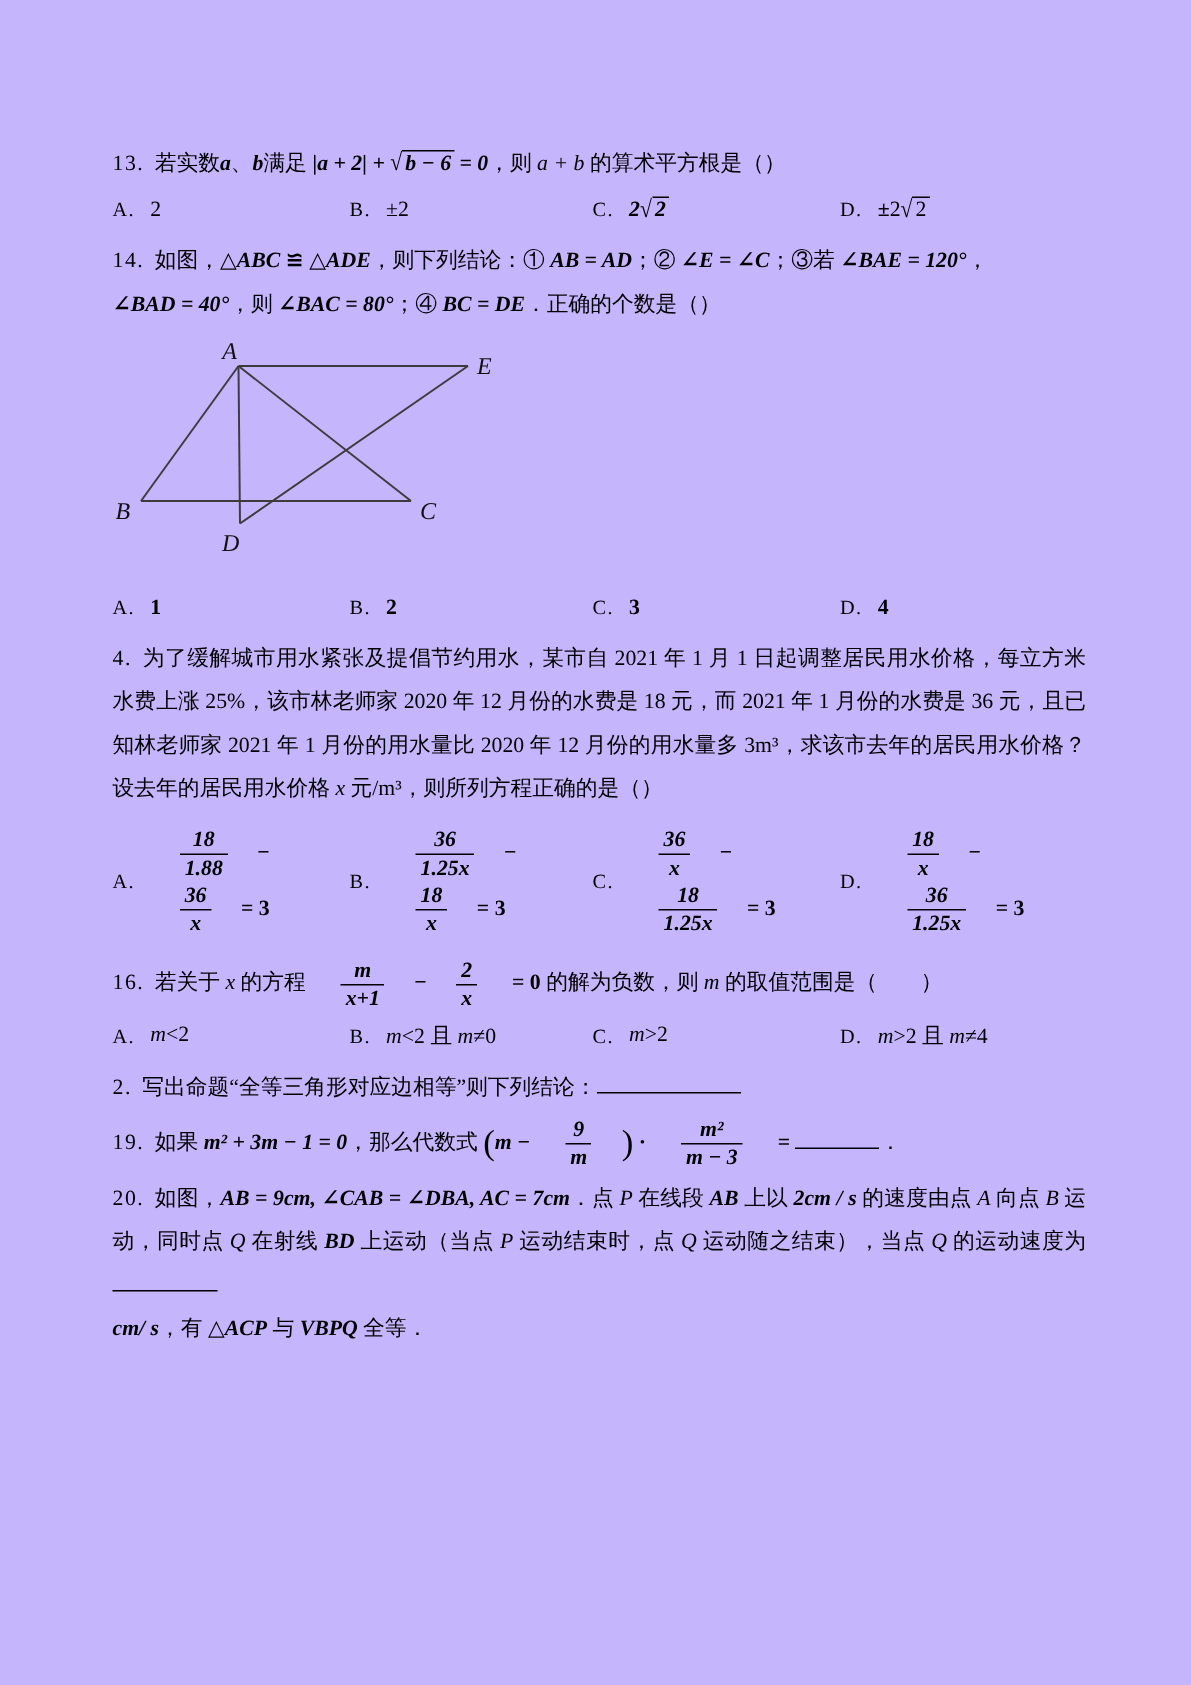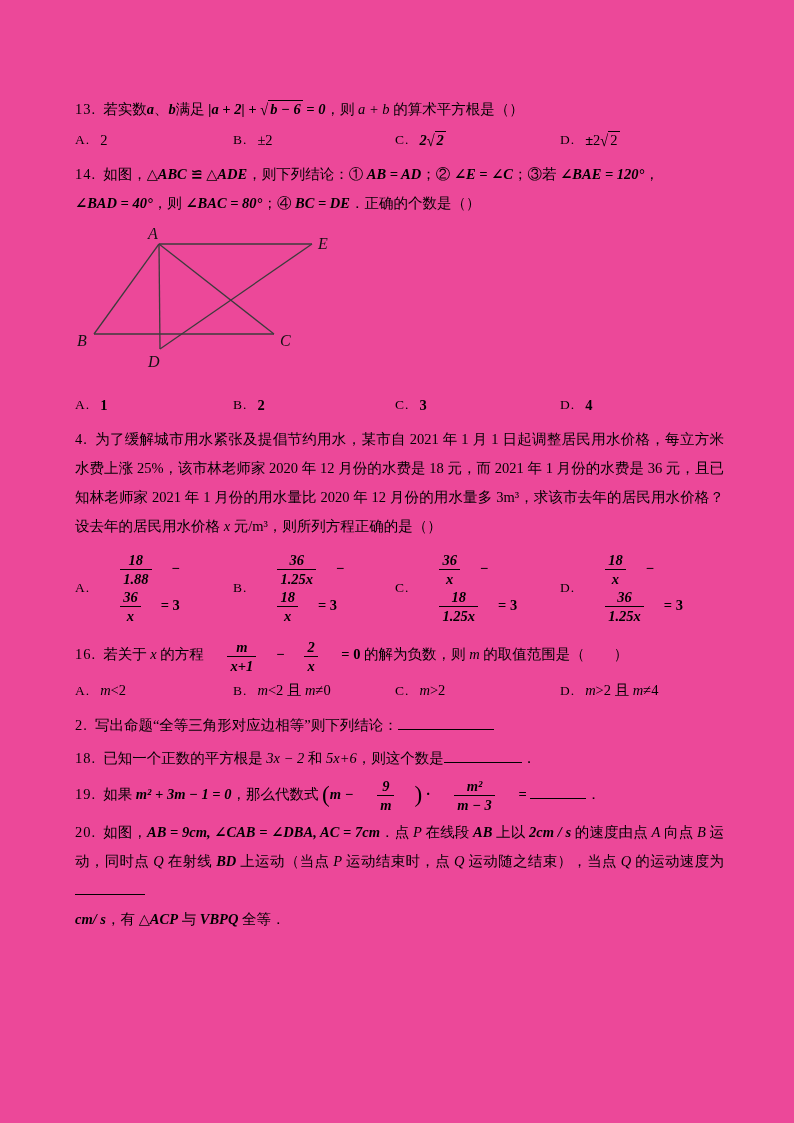--- a/index.html
+++ b/index.html
@@ -1,17 +1,17 @@
 <!DOCTYPE html>
 <html><head>
 <meta charset="utf-8">
 <style>
   html,body{margin:0;padding:0;background:#fff;}
   .page{position:relative;width:794px;min-height:1123px;box-sizing:border-box;
-        padding:95px 70px 40px 75px;background:#ec4899;color:#000;
+        padding:95px 70px 40px 75px;background:#c4b5fd;color:#000;
         font-family:"Liberation Serif","DejaVu Serif",serif;font-size:14.5px;}
   .stem{margin:0;line-height:2.0;}
   .just{text-align:justify;}
   .qnum{margin-right:7px;letter-spacing:1px;}
   .m{font-weight:bold;font-style:italic;font-family:"Liberation Serif","DejaVu Serif","DejaVu Sans",serif;}
   .mb{font-weight:bold;font-family:"Liberation Serif","DejaVu Serif","DejaVu Sans",serif;}
   .mi{font-style:italic;font-family:"Liberation Serif","DejaVu Serif",serif;}
   .bigp{font-size:1.6em;font-weight:normal;vertical-align:-0.15em;line-height:1;}
   .blank{display:inline-block;border-bottom:1.3px solid #000;height:1.02em;vertical-align:baseline;}
   .frac{display:inline-block;vertical-align:middle;text-align:center;line-height:1.25;margin:0 20px;}
@@ -138,23 +138,20 @@
           <span><span class="mi">m</span><span>&gt;2 且 </span><span class="mi">m</span><span>≠4</span></span>
         </div>
     </div>
   </section>
 
 
   <section class="question">
     <p class="stem"><span class="qnum">2.</span><span><span>写出命题“全等三角形对应边相等”则下列结论：</span><span class="blank" style="width: 96px;"></span></span></p>
   </section>
 
-  <section class="question">
-    <p class="stem"><span class="qnum">18.</span><span><span>已知一个正数的平方根是 </span><span class="mi">3x − 2</span><span> 和 </span><span class="mi">5x+6</span><span>，则这个数是</span><span class="blank" style="width: 78px;"></span><span>．</span></span></p>
-  </section>
 
   <section class="question">
     <p class="stem"><span class="qnum">19.</span><span><span>如果 </span><span class="m">m² + 3m − 1 = 0</span><span>，那么代数式 </span><span class="bigp">(</span><span class="m">m − </span><span class="frac m"><span class="num">9</span><span class="den">m</span></span><span class="bigp">)</span><span class="mb"> · </span><span class="frac m"><span class="num">m²</span><span class="den">m − 3</span></span><span class="mb"> = </span><span class="blank" style="width: 56px;"></span><span>．</span></span></p>
   </section>
 
   <section class="question">
     <p class="stem just"><span class="qnum">20.</span><span><span>如图，</span><span class="m">AB = 9cm, ∠CAB = ∠DBA, AC = 7cm</span><span>．点 </span><span class="mi">P</span><span> 在线段 </span><span class="m">AB</span><span> 上以 </span><span class="m">2cm / s</span><span> 的速度由点 </span><span class="mi">A</span><span> 向点 </span><span class="mi">B</span><span> 运动，同时点 </span><span class="mi">Q</span><span> 在射线 </span><span class="m">BD</span><span> 上运动（当点 </span><span class="mi">P</span><span> 运动结束时，点 </span><span class="mi">Q</span><span> 运动随之结束），当点 </span><span class="mi">Q</span><span> 的运动速度为</span><span class="blank" style="width: 70px;"></span><br><span class="m">cm/ s</span><span>，有 </span><span class="m">△ACP</span><span> 与 </span><span class="m">VBPQ</span><span> 全等．</span></span></p>
   </section>
 
 </div>

